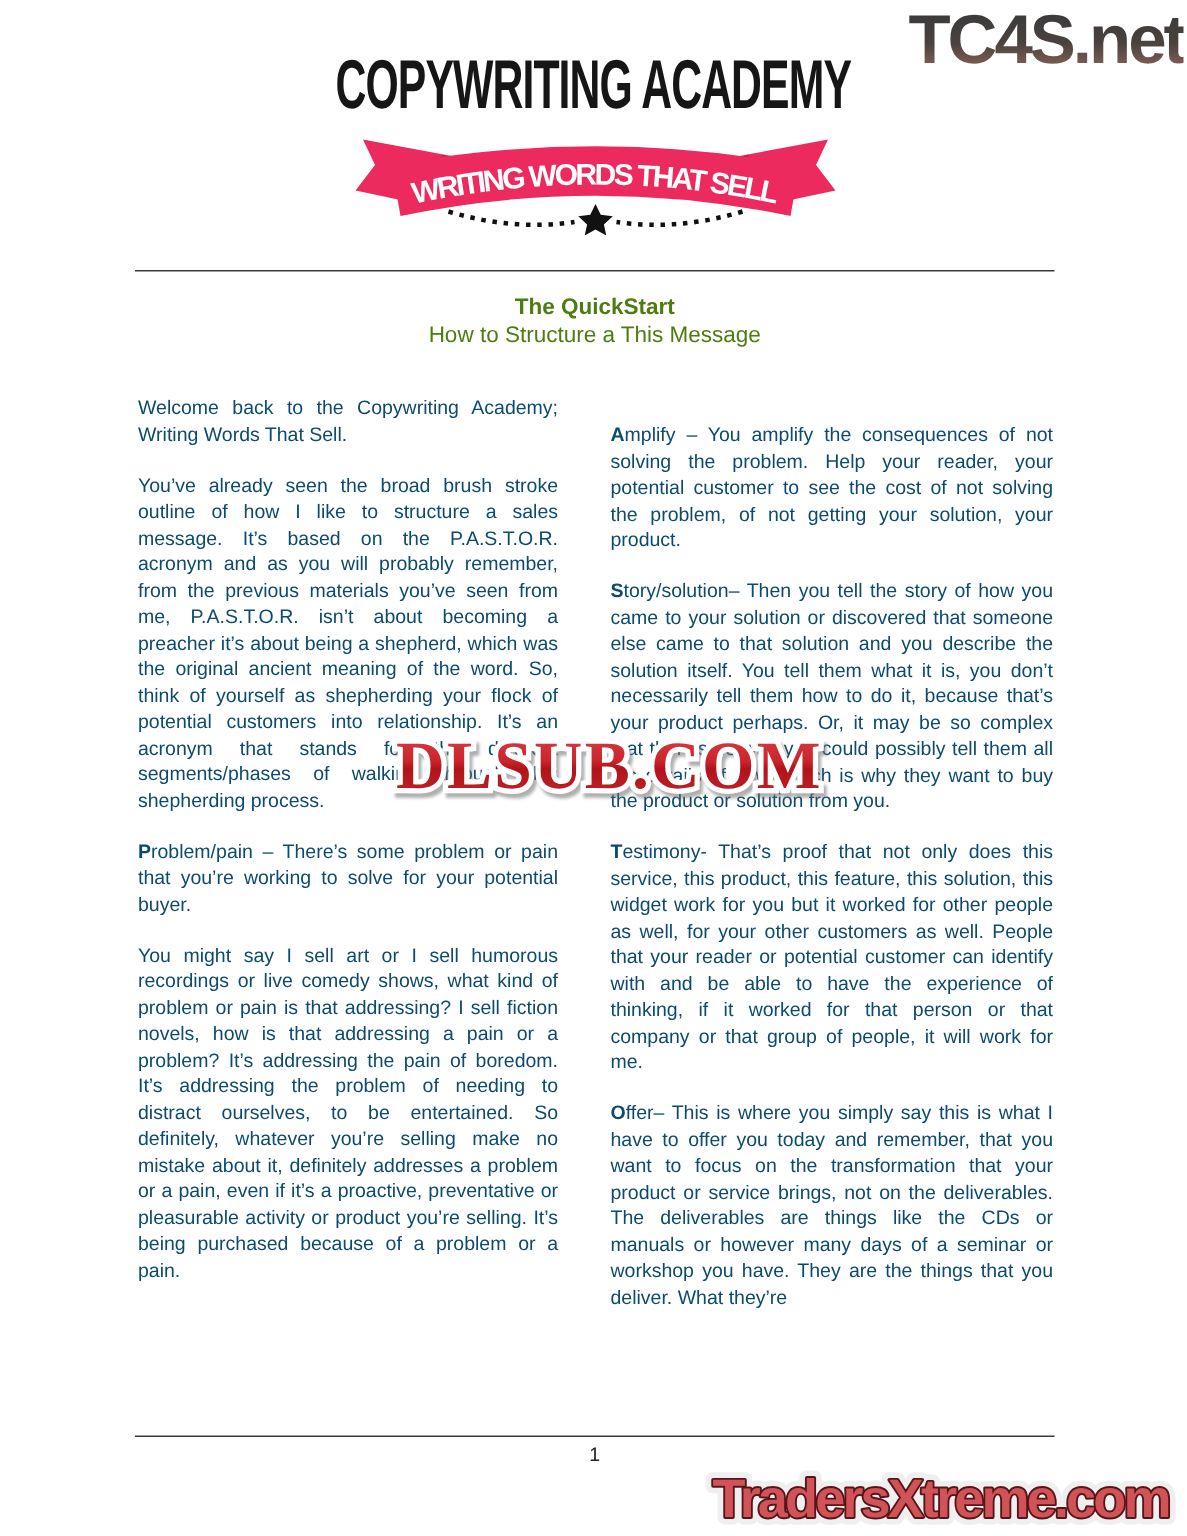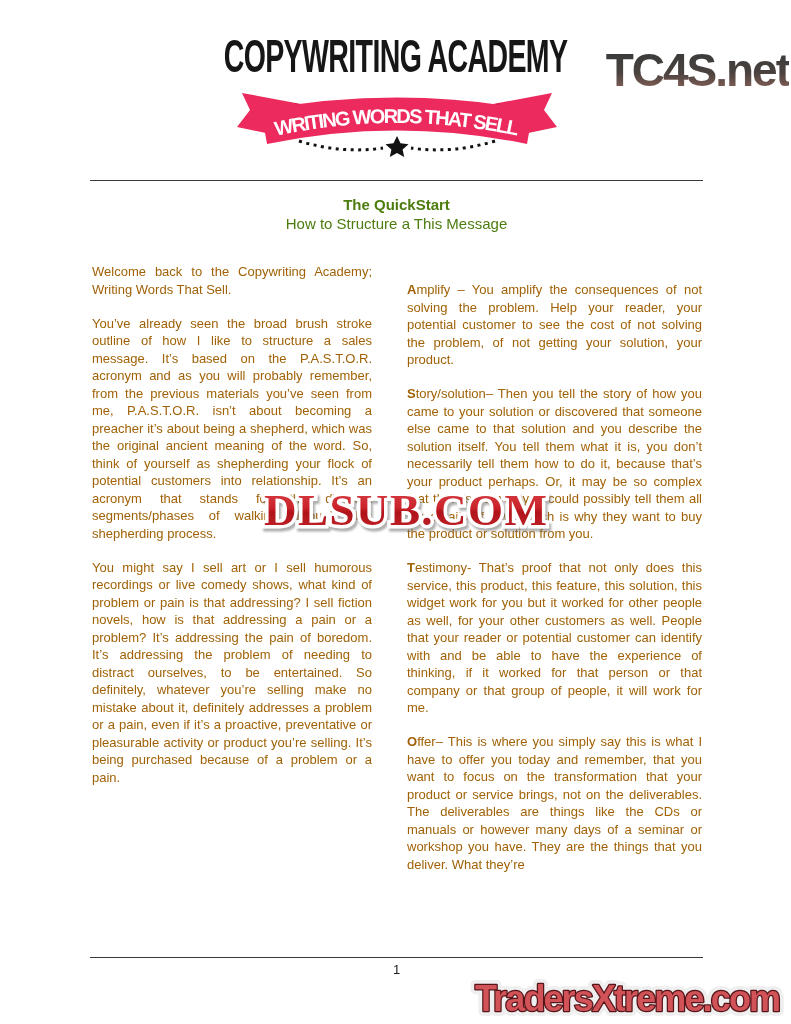--- a/index.html
+++ b/index.html
@@ -9,32 +9,32 @@
   }
   .wordmark{
     position:absolute;top:34px;left:0;width:791px;text-align:center;
     font-weight:bold;font-size:46px;line-height:44px;letter-spacing:-1px;color:#161616;
     transform:scaleX(0.62);white-space:nowrap;
   }
   .tc4s{
     position:absolute;top:0px;right:2px;font-weight:bold;font-size:46px;line-height:52px;
     letter-spacing:-2px;white-space:nowrap;
     background:linear-gradient(180deg,#3b3b3b 18%,#4a423f 55%,#9c6b60 100%);
-    -webkit-background-clip:text;background-clip:text;color:transparent;margin-top:44px;
+    -webkit-background-clip:text;background-clip:text;color:transparent;
   }
   .ribbon-svg{position:absolute;left:237px;top:79px;}
   .rule{position:absolute;left:90px;width:613px;height:1px;background:#3a3a3a;}
   .rule-top{top:180px;}
   .rule-bottom{top:957px;}
   .title-block{position:absolute;top:195px;left:90px;width:613px;text-align:center;
     font-size:15px;line-height:19px;color:#4d7c0f;}
   .title-block .t1{font-weight:bold;}
   .columns{
     position:absolute;top:263px;left:92px;width:610px;display:flex;gap:35px;
-    font-size:13px;line-height:17.5px;text-align:justify;color:#a16207;
+    font-size:13px;line-height:17.5px;text-align:justify;color:#0c4a6e;
   }
   .col-left{width:280px;flex:0 0 280px;}
   .col-right{width:295px;flex:0 0 295px;padding-top:18px;}
   .columns p{margin:0 0 16.5px 0;}
   .lead{font-weight:bold;}
   .session-heading{font-weight:bold;}
   .dlsub-svg{position:absolute;left:256px;top:479px;}
   .page-number{position:absolute;top:962px;left:90px;width:613px;text-align:center;
     font-size:13px;color:#222;}
   .traders-svg{position:absolute;left:466px;top:976px;}
@@ -74,20 +74,21 @@
 
 <div class="title-block">
   <div class="t1">The QuickStart</div>
   <div class="t2">How to Structure a This Message</div>
 </div>
 
 <div class="columns">
   <div class="col-left">
     <p>Welcome back to the Copywriting Academy; Writing Words That Sell.</p>
     <p>You’ve already seen the broad brush stroke outline of how I like to structure a sales message. It’s based on the P.A.S.T.O.R. acronym and as you will probably remember, from the previous materials you’ve seen from me, P.A.S.T.O.R. isn’t about becoming a preacher it’s about being a shepherd, which was the original ancient meaning of the word. So, think of yourself as shepherding your flock of potential customers into relationship. It’s an acronym that stands for the different segments/phases of walking through this shepherding process.</p>
+    <p><span class="lead">P</span><span>roblem/pain – There’s some problem or pain that you’re working to solve for your potential buyer.</span></p>
     <p>You might say I sell art or I sell humorous recordings or live comedy shows, what kind of problem or pain is that addressing? I sell fiction novels, how is that addressing a pain or a problem? It’s addressing the pain of boredom. It’s addressing the problem of needing to distract ourselves, to be entertained. So definitely, whatever you’re selling make no mistake about it, definitely addresses a problem or a pain, even if it’s a proactive, preventative or pleasurable activity or product you’re selling. It’s being purchased because of a problem or a pain.</p>
   </div>
   <div class="col-right">
     <p><span class="lead">A</span><span>mplify – You amplify the consequences of not solving the problem. Help your reader, your potential customer to see the cost of not solving the problem, of not getting your solution, your product.</span></p>
     <p><span class="lead">S</span><span>tory/solution– Then you tell the story of how you came to your solution or discovered that someone else came to that solution and you describe the solution itself. You tell them what it is, you don’t necessarily tell them how to do it, because that’s your product perhaps. Or, it may be so complex that there’s no way you could possibly tell them all the details of how, which is why they want to buy the product or solution from you.</span></p>
     <p><span class="lead">T</span><span>estimony- That’s proof that not only does this service, this product, this feature, this solution, this widget work for you but it worked for other people as well, for your other customers as well. People that your reader or potential customer can identify with and be able to have the experience of thinking, if it worked for that person or that company or that group of people, it will work for me.</span></p>
     <p><span class="lead">O</span><span>ffer– This is where you simply say this is what I have to offer you today and remember, that you want to focus on the transformation that your product or service brings, not on the deliverables. The deliverables are things like the CDs or manuals or however many days of a seminar or workshop you have. They are the things that you deliver. What they’re</span></p>
   </div>
 </div>
 

